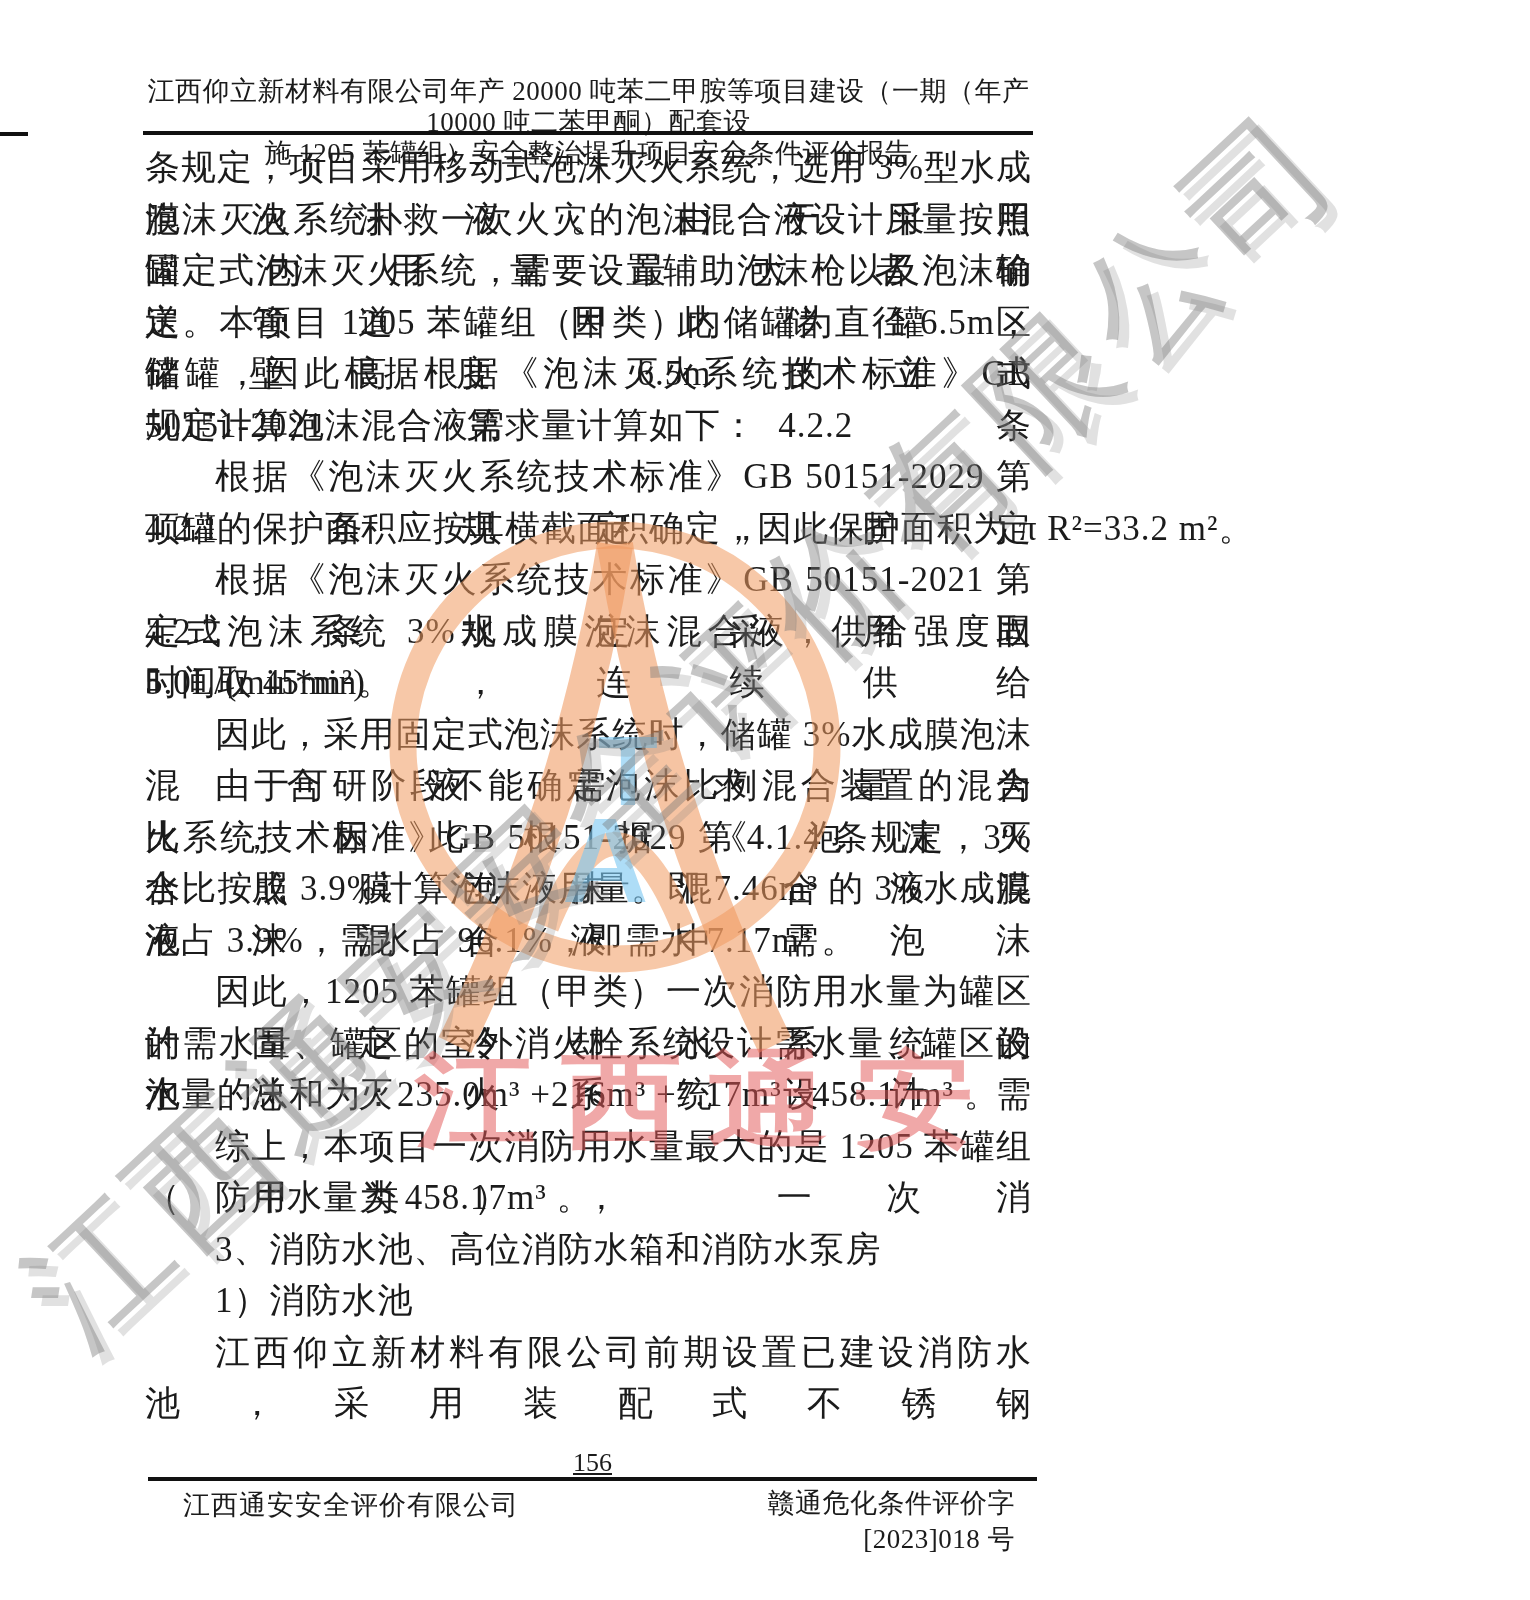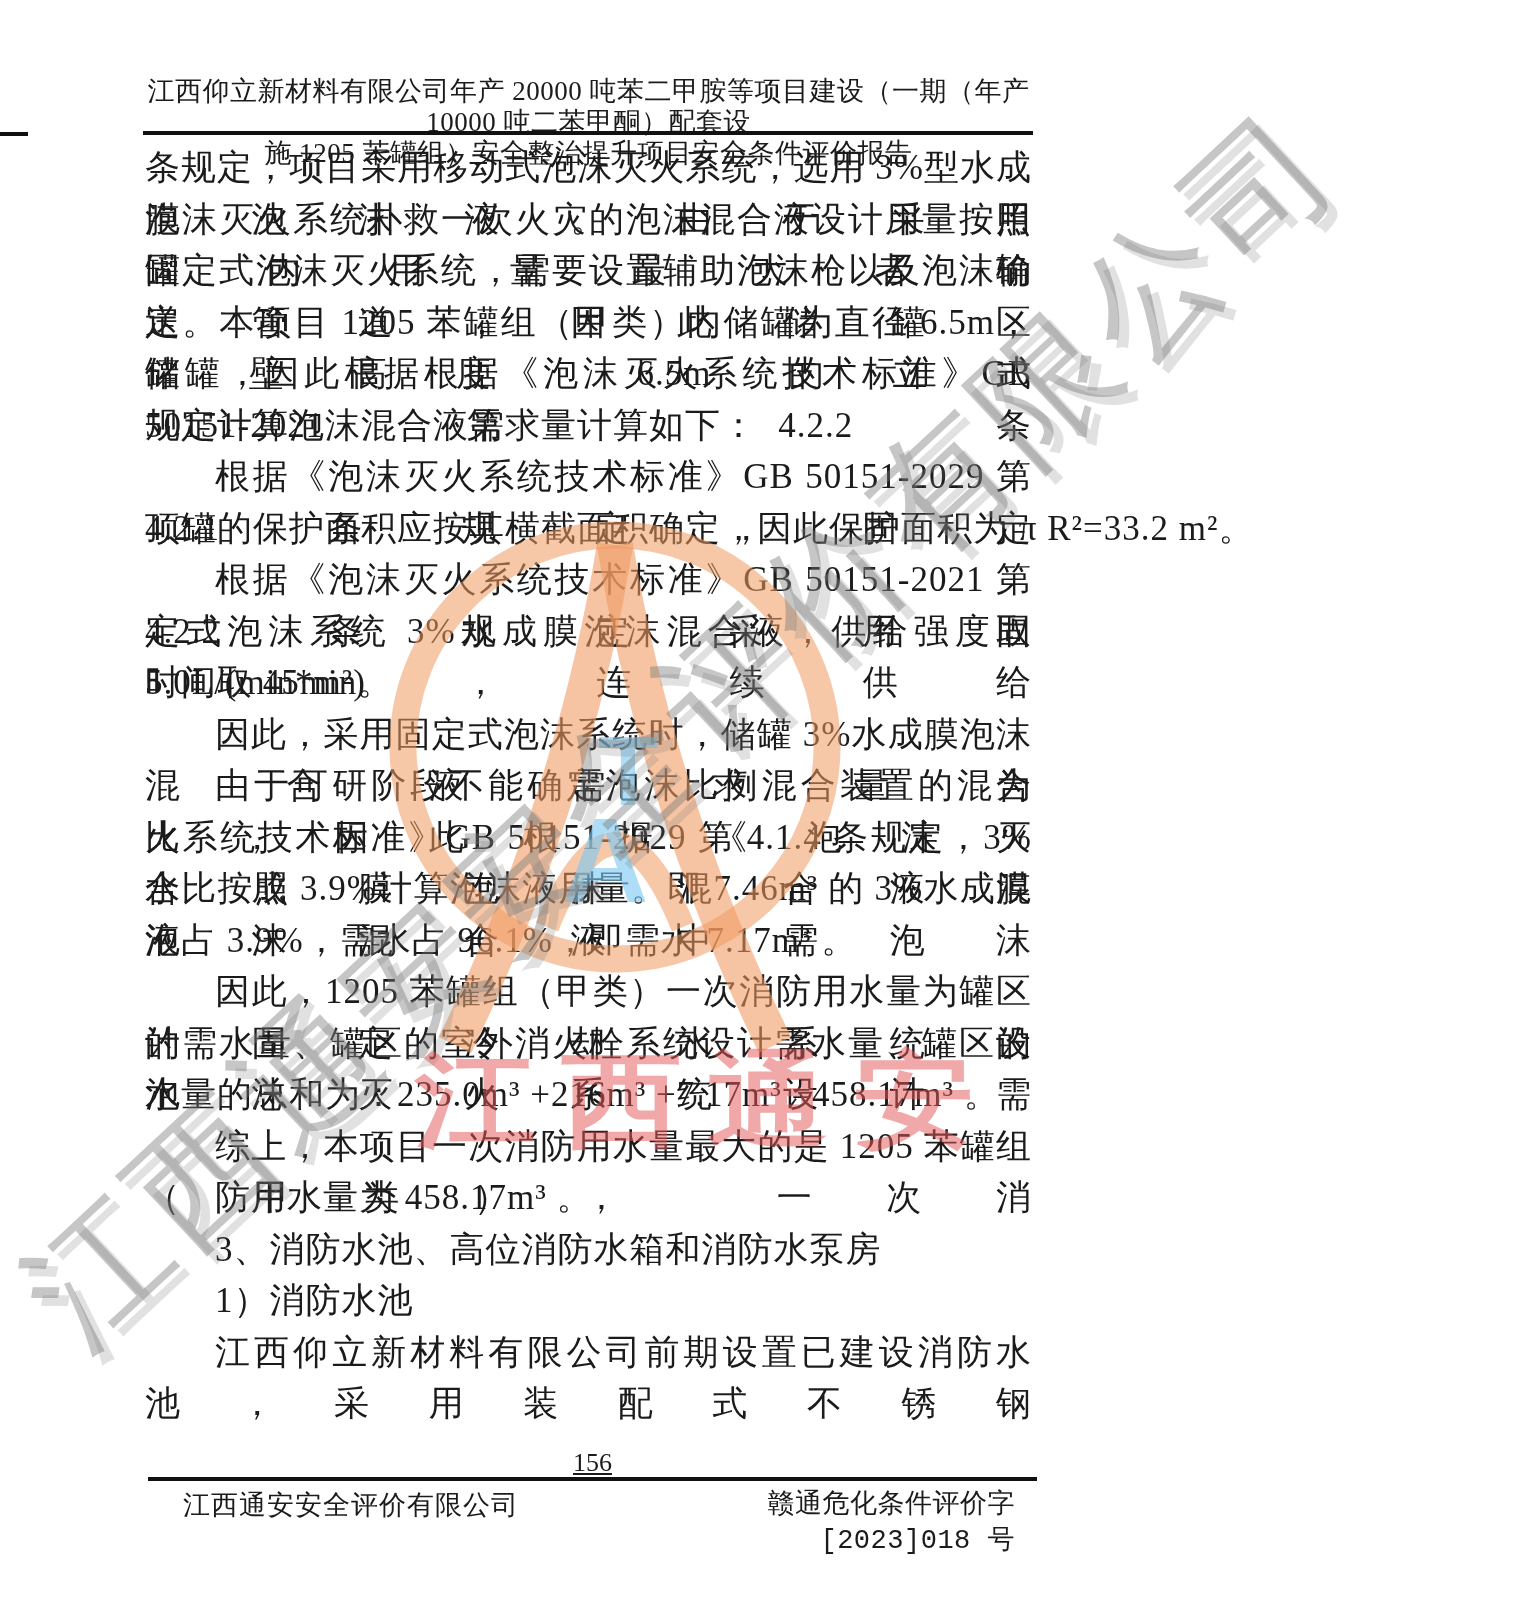--- a/index.html
+++ b/index.html
@@ -84,21 +84,21 @@
   .ftr-rule{
     position:absolute;left:148px;top:1477px;width:889px;height:4px;
     background:#111;
   }
   .ftr-left{
     position:absolute;left:183px;top:1487px;
     font-size:27px;letter-spacing:1px;
   }
   .ftr-right{
     position:absolute;left:705px;top:1485px;width:310px;
-    font-size:27px;text-align:right;letter-spacing:0.5px;font-family:Liberation Mono, monospace;
+    font-size:27px;text-align:right;letter-spacing:0.5px;
   }
 </style>
 </head>
 <body>
 
 <div class="page">
 
   <div class="hdr">
     <div>江西仰立新材料有限公司年产 20000 吨苯二甲胺等项目建设（一期（年产 10000 吨二苯甲酮）配套设</div>
     <div>施 1205 苯罐组）安全整治提升项目安全条件评价报告</div>

